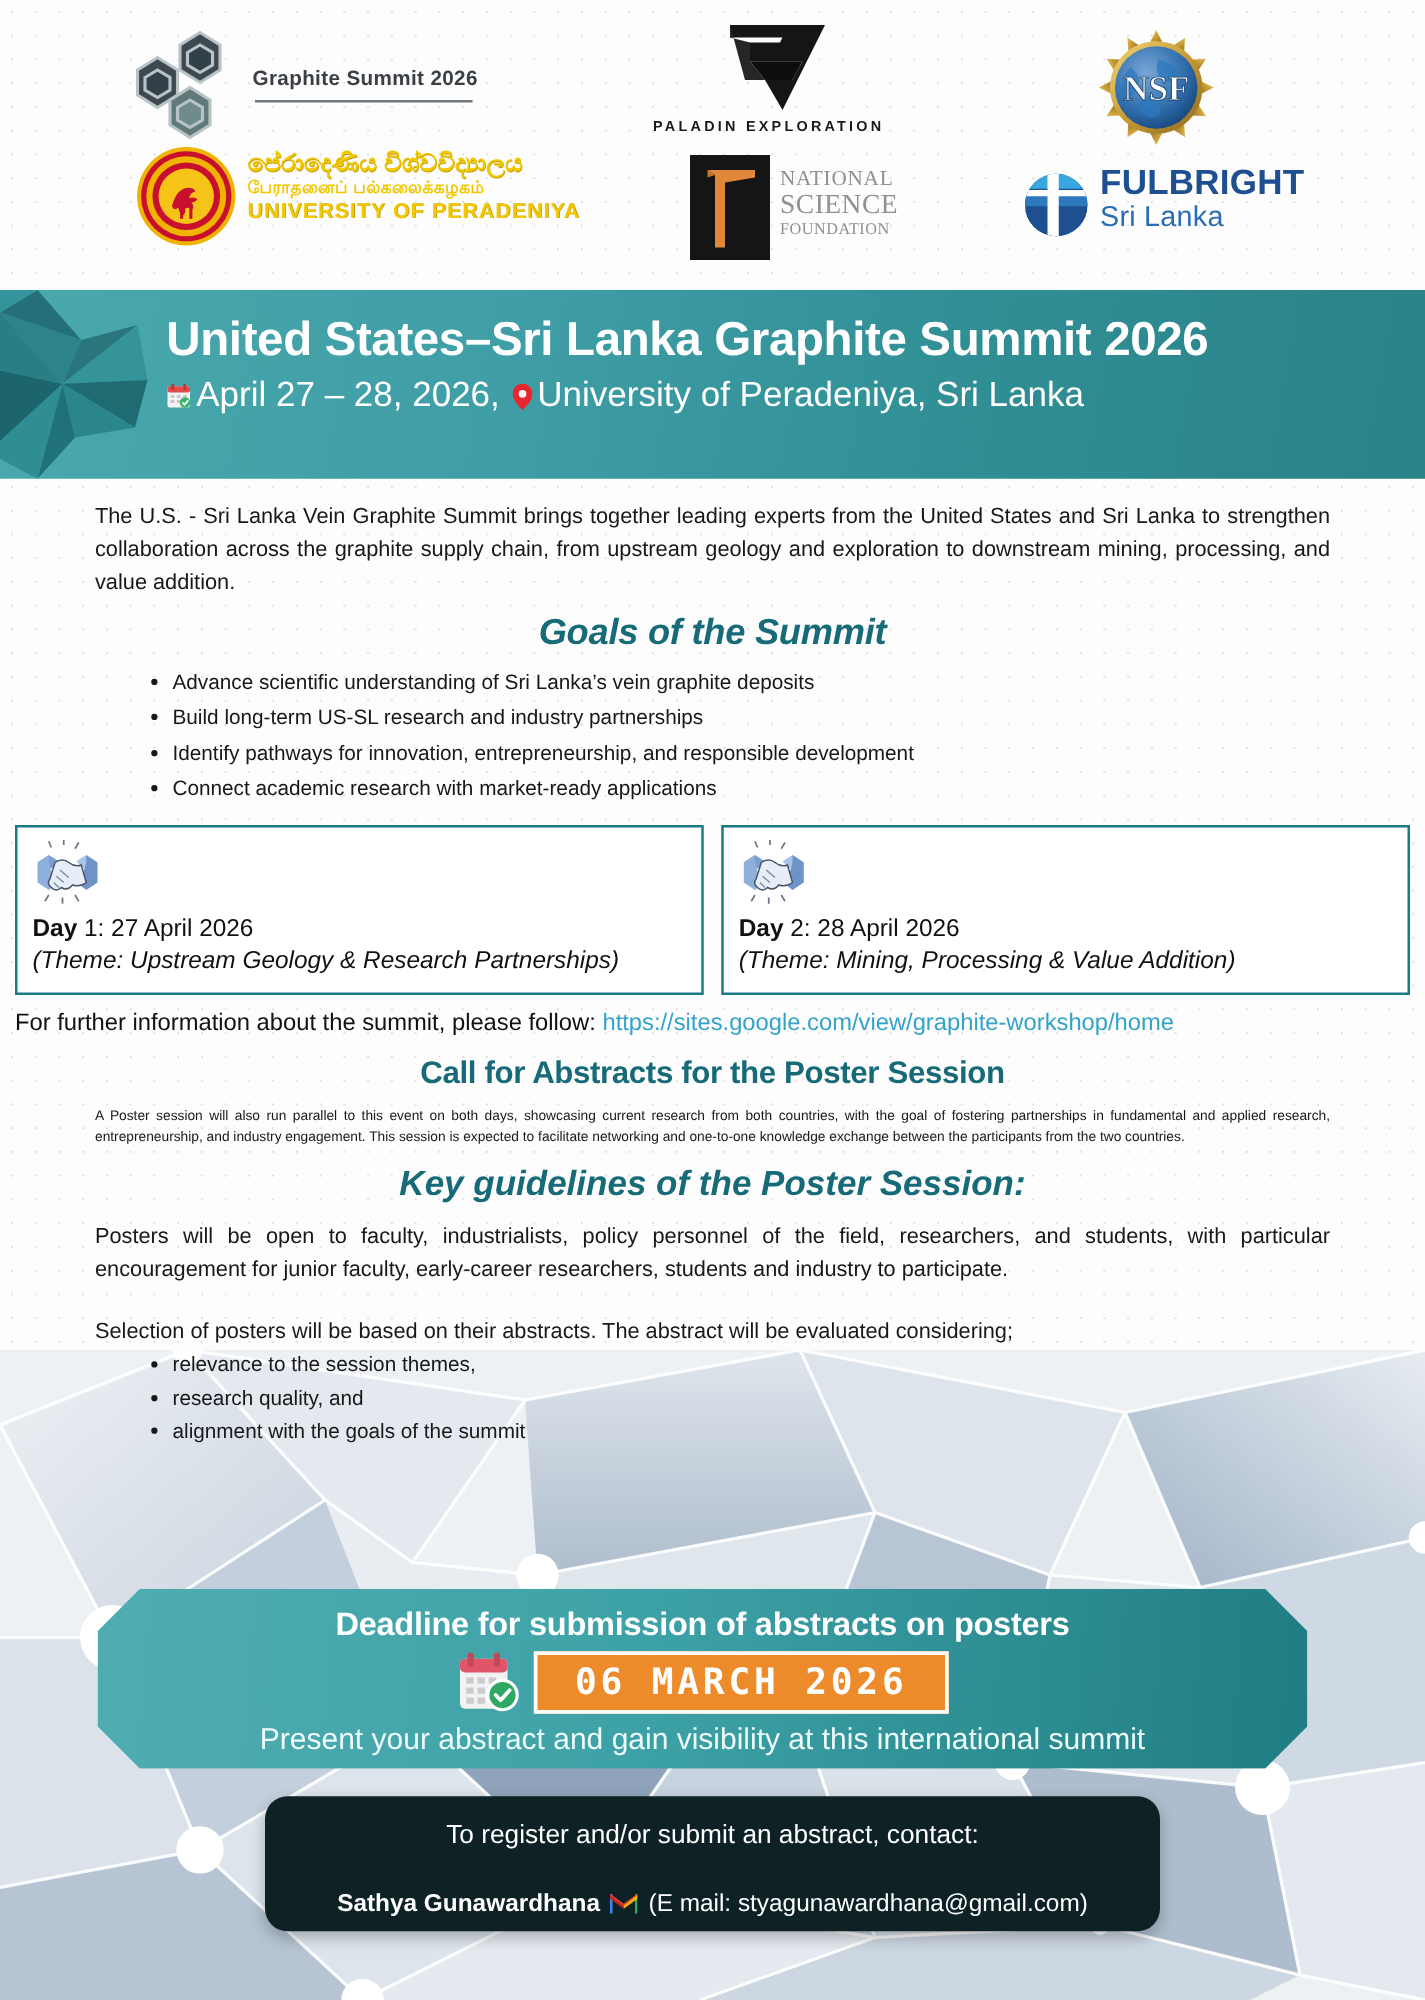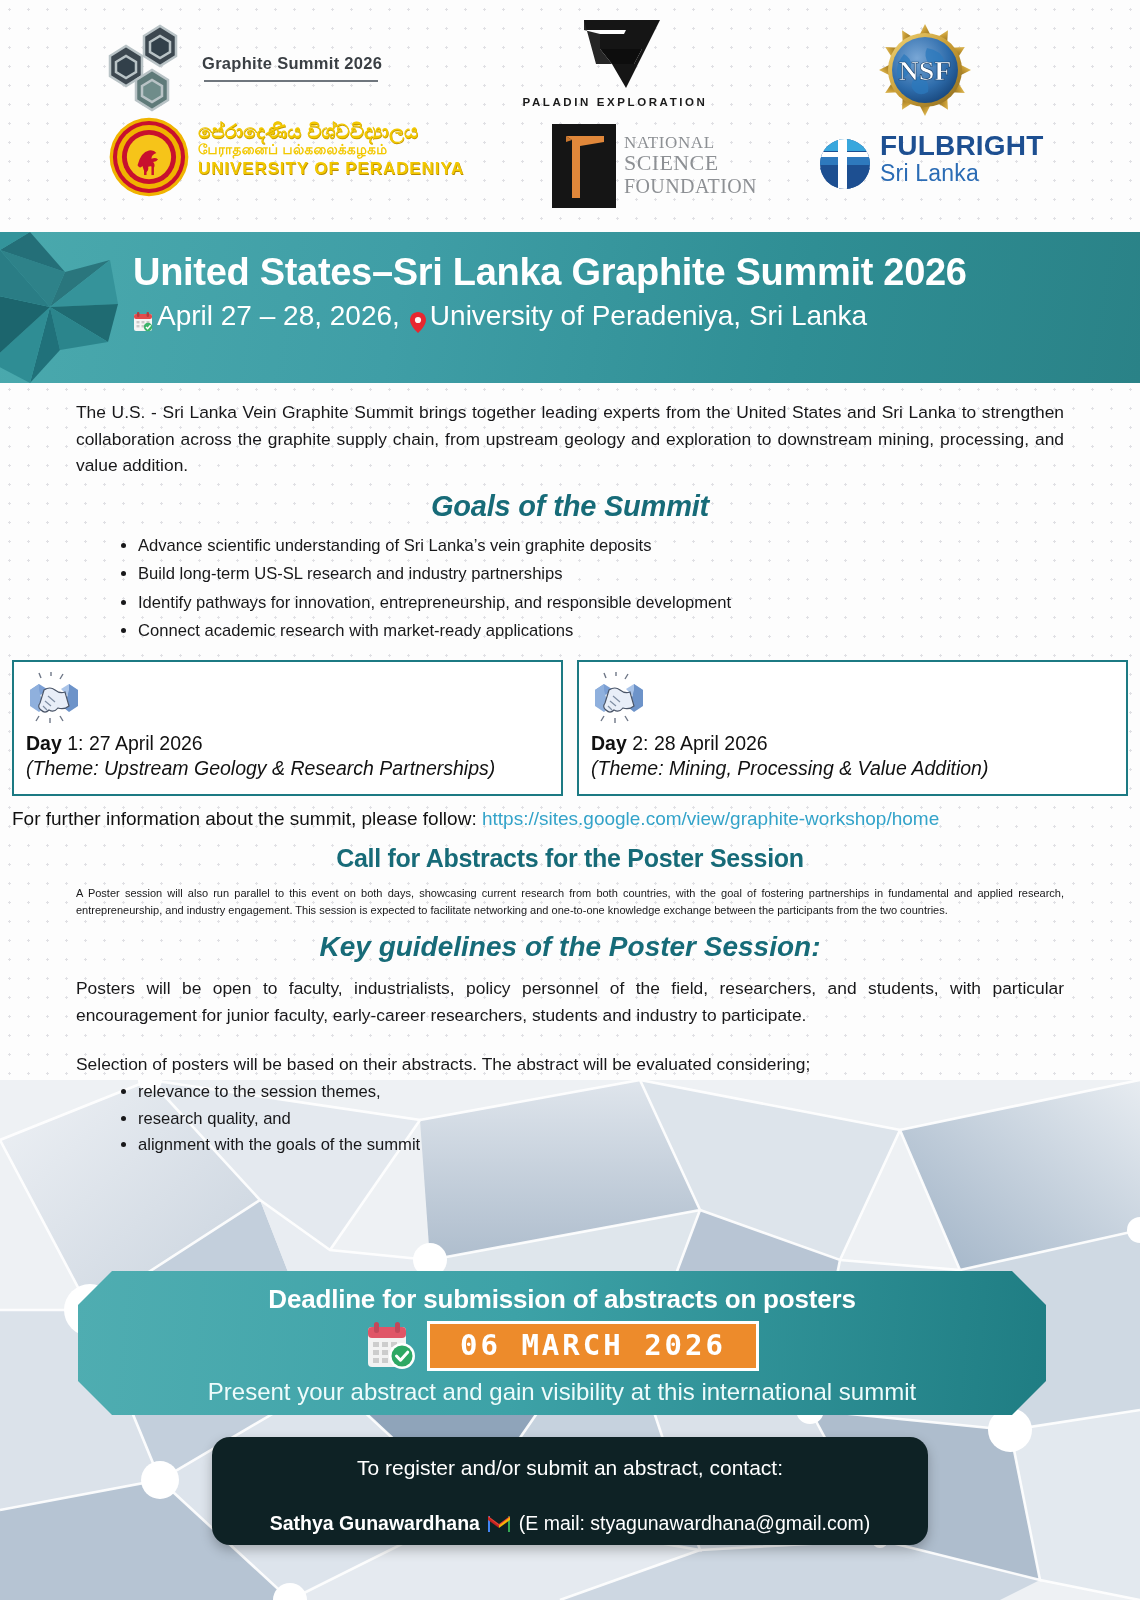--- a/index.html
+++ b/index.html
@@ -73,21 +73,21 @@
   
   .nsf-logo { left: 872px; top: 20px; width: 106px; height: 100px; }
 
   
   .nsfw-logo { left: 552px; top: 124px; width: 230px; height: 84px; }
   .nsfw-block { position:absolute; left:0; top:0; width: 64px; height: 84px; background:#151515; }
   .nsfw-words { position:absolute; left: 72px; top: 10px; color:#8d9094;
      font-family: "Liberation Serif", serif; line-height: 1.0; }
   .nsfw-words div:nth-child(1){ font-size: 17px; letter-spacing: .6px;}
   .nsfw-words div:nth-child(2){ font-size: 22px; letter-spacing: .4px; margin-top:1px;}
-  .nsfw-words div:nth-child(3){ font-size: 20px; letter-spacing: .4px; margin-top:2px;}
+  .nsfw-words div:nth-child(3){ font-size: 13px; letter-spacing: .4px; margin-top:2px;}
 
   
   .fb-logo { left: 818px; top: 130px; width: 250px; height: 72px; }
   .fb-words { position:absolute; left: 62px; top: 2px; }
   .fb-l1 { font-size: 28px; font-weight: 800; color:#1d4f91; letter-spacing: .2px; line-height:1; }
   .fb-l2 { font-size: 23px; font-weight: 400; color:#2b6cb5; letter-spacing: .2px; line-height:1.15; }
 
   
   .banner {
     position: relative; z-index: 3;
@@ -96,21 +96,21 @@
     overflow: hidden;
   }
   .banner-poly { position:absolute; left:-10px; top:0; width: 170px; height: 151px; }
   .banner-inner { position: absolute; left: 133px; top: 20px; }
   .banner-title {
     font-size: 38px; font-weight: 800; color:#ffffff; letter-spacing: -0.3px;
     line-height: 1.1; white-space: nowrap;
   }
   .banner-sub {
     margin-top: 6px; font-size: 28px; color:#ffffff; font-weight: 400;
-    white-space: nowrap; display:flex; align-items:center; gap: 4px;
+    white-space: nowrap; display:flex; align-items:flex-start; gap: 4px;
   }
   .mini-cal { display:inline-block; width: 20px; height: 21px; position:relative; top:2px;}
   .pin { display:inline-block; width: 16px; height: 21px; position:relative; top:3px; margin-left:6px;}
 
   
   .body { position: relative; z-index: 3; padding: 0 76px; }
   .intro {
     margin-top: 16px; font-size: 17.4px; line-height: 1.53; color:#18181a;
     text-align: justify;
   }

